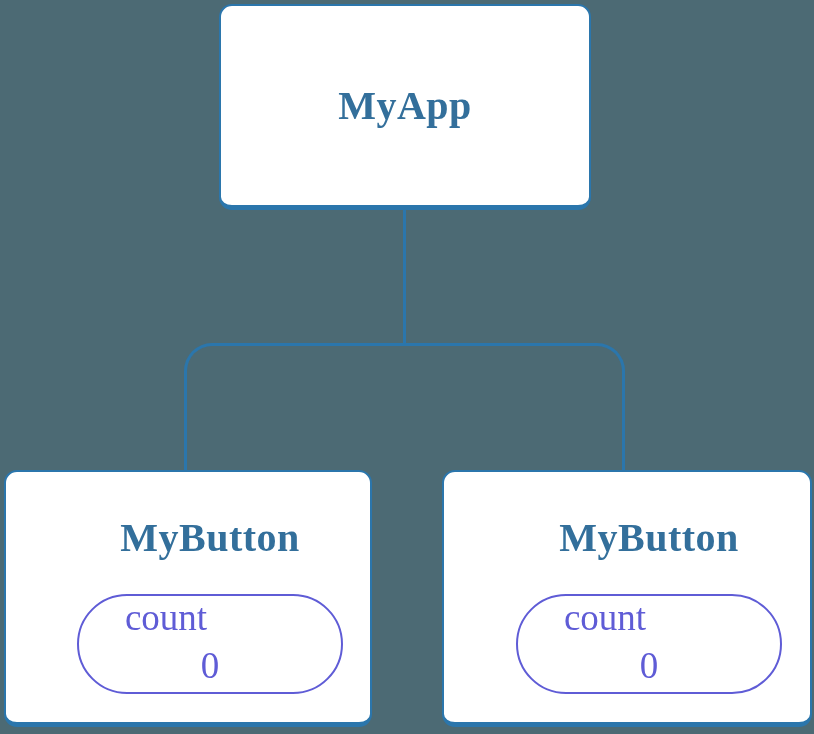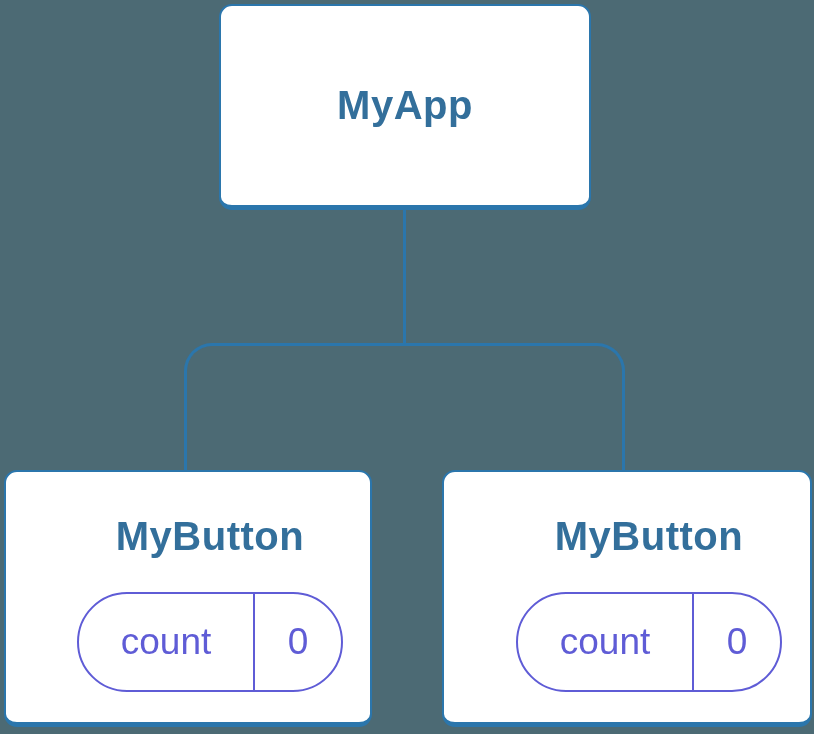--- a/index.html
+++ b/index.html
@@ -14,20 +14,21 @@
   body {
     font-family: "Liberation Sans", "DejaVu Sans", sans-serif;
     background: var(--background);
     overflow: hidden;
   }
   .stage {
     position: relative;
     width: 710px;
     height: 734px;
     background: var(--background);
+    font-family: Liberation Serif, serif;
   }
   .node-card {
     position: absolute;
     background: var(--node-background);
     border: 2px solid var(--node-border);
     border-bottom-width: 5px;
     border-radius: 13px;
     display: flex;
     flex-direction: column;
     align-items: center;
@@ -78,20 +79,21 @@
   .state-pill {
     margin-top: 33px;
     width: 266px;
     height: 100px;
     border: 2px solid var(--state-accent);
     border-radius: 50px;
     display: flex;
     align-items: stretch;
     overflow: hidden;
     background: var(--node-background);
+    flex-direction: column;
   }
   .state-cell {
     display: flex;
     align-items: center;
     justify-content: center;
     color: var(--state-accent);
     font-size: 37px;
     font-weight: 400;
   }
   .state-cell.label-cell { width: 174px; }

